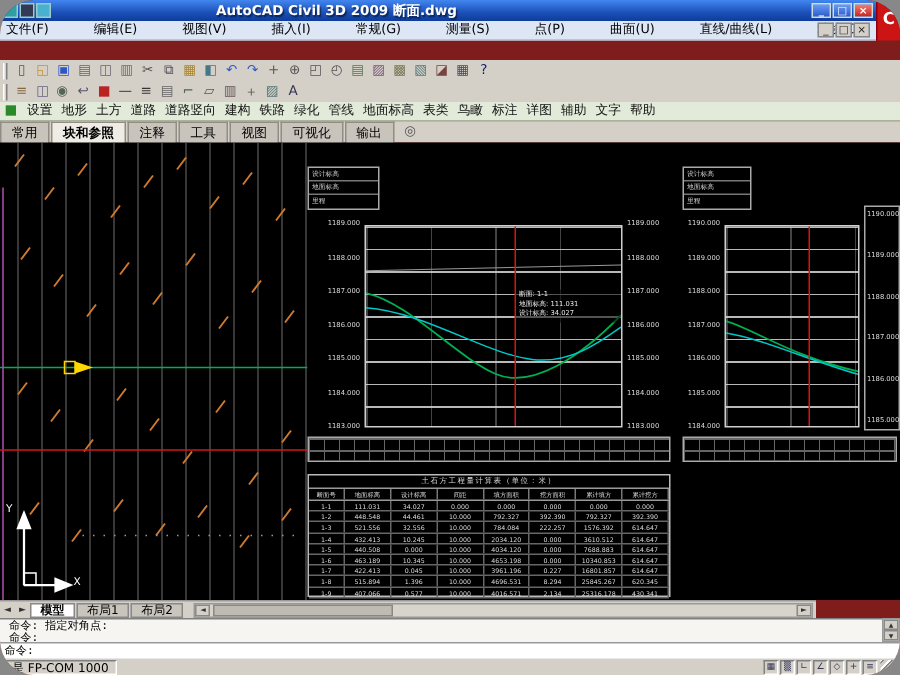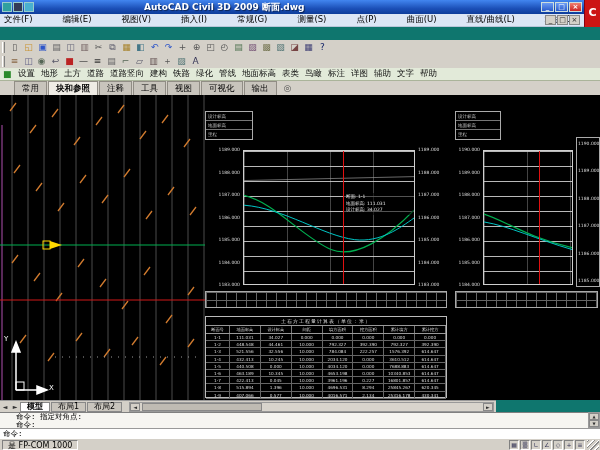--- a/index.html
+++ b/index.html
@@ -1,17 +1,17 @@
 <!DOCTYPE html>
 <html><head>
 <meta charset="utf-8">
 <style>
   * { margin:0; padding:0; box-sizing:border-box; }
   body { font-family:"DejaVu Sans",sans-serif; background:#888; }
-  .screen { position:relative; width:600px; height:450px; background:#0f766e; overflow:hidden; font-family:"DejaVu Sans",sans-serif; }
+  .screen { position:relative; width:600px; height:450px; background:#7f1d1d; overflow:hidden; font-family:"DejaVu Sans",sans-serif;border-radius:23px; }
 
   
   .titlebar { position:absolute; left:0; top:0; width:600px; height:14px;
     background:linear-gradient(180deg,#4286f0 0%,#1c50b8 60%,#0d3c9b 100%);
     color:#fff; display:flex; align-items:center; font-size:9px; font-weight:bold; }
   .tb-icons { display:flex; gap:1px; margin-left:2px; }
   .tb-icons span { width:10px; height:10px; border:1px solid #9cc; display:inline-block; }
   .tb-ic1 { background:#2fa0a0; } .tb-ic2 { background:#333a55; } .tb-ic3 { background:#49b0d0; }
   .win-title { margin-left:110px; white-space:nowrap; text-shadow:1px 1px 1px #0008; }
   .winbtns { position:absolute; right:18px; top:2px; display:flex; gap:1px; }
@@ -45,21 +45,21 @@
     line-height:9px; text-align:center; color:#333; }
 
   
   .greenbar { position:absolute; left:0; top:68px; width:600px; height:13px; background:#e2ead9;
     display:flex; align-items:center; font-size:8.5px; color:#111; border-bottom:1px solid #aab49a; }
   .gicon { width:9px; height:9px; margin:0 3px; color:#2a8a2a; font-size:9px; line-height:9px; }
   .gitem { padding:0 3px; white-space:nowrap; }
 
   
   .tabrow { position:absolute; left:0; top:81px; width:600px; height:14px; background:#d4d0c8;
-    display:flex; align-items:flex-start; font-size:8.5px; padding-left:14px; }
+    display:flex; align-items:flex-start; font-size:8.5px; padding-left:0; }
   .rtab { padding:1px 7px; margin-right:1px; background:#c8c4bc; border:1px solid #918d85; border-bottom:none; }
   .rtab.active { background:#efece5; font-weight:bold; }
   .tab-ovf { margin-left:6px; font-size:9px; color:#555; align-self:center; }
 
   
   .canvas { position:absolute; left:0; top:95px; width:600px; height:305px; background:#000; overflow:hidden; }
   .canvas .abs { position:absolute; }
   .ucs-label { position:absolute; color:#fff; font-size:7px; }
 
   .phead { border:1px solid #aaa; background:#000; }
@@ -89,36 +89,36 @@
 
   
   .dtable { background:#000; border:1px solid #bbb; color:#ddd; }
   .dt-title { height:9px; line-height:9px; text-align:center; font-size:5px; border-bottom:1px solid #999; letter-spacing:1px; }
   .dt-head { display:grid; grid-template-columns:24px repeat(7,1fr); height:8px; border-bottom:1px solid #999; }
   .dt-head span { font-size:4.2px; line-height:8px; text-align:center; border-right:1px solid #777; overflow:hidden; white-space:nowrap; }
   .dt-row { display:grid; grid-template-columns:24px repeat(7,1fr); height:7.2px; border-bottom:1px solid #666; }
   .dt-row span { font-size:4.2px; line-height:7px; text-align:center; border-right:1px solid #666; overflow:hidden; white-space:nowrap; }
 
   
-  .layoutrow { position:absolute; left:0; top:400px; width:496px; height:12px; background:#d4d0c8;
+  .layoutrow { position:absolute; left:0; top:400px; width:544px; height:12px; background:#d4d0c8;
     display:flex; align-items:center; font-size:8px; border-top:1px solid #999; }
   .lt-nav { width:10px; text-align:center; font-size:6px; color:#333; }
   .ltab { height:10px; display:flex; align-items:center; padding:0 6px; background:#c9c5bd;
     border:1px solid #888; margin-right:1px; }
   .ltab.active { background:#ffffff; font-weight:bold; }
   .hscroll { flex:1; height:10px; margin:0 2px 0 6px; background:#d8d4cc; border:1px solid #999;
     display:flex; align-items:center; }
   .hs-btn { width:10px; height:8px; background:#d4d0c8; border:1px solid #888; font-size:5px;
     line-height:7px; text-align:center; color:#333; }
   .hs-thumb { width:120px; height:8px; background:#bfbbb3; border:1px solid #888; margin-left:2px; }
 
   
   .cmdhist { position:absolute; left:0; top:412px; width:588px; height:16px; background:#f6f5f1;
     border-top:1px solid #808080; font-family:"DejaVu Sans Mono",monospace; font-size:7.5px;
-    line-height:8px; color:#000; padding-left:16px; overflow:hidden; }
+    line-height:8px; color:#000; padding-left:6px; overflow:hidden; }
   .cmdscroll { position:absolute; right:0; top:412px; width:12px; height:16px; background:#d8d4cc; border:1px solid #999;
     display:flex; flex-direction:column; justify-content:space-between; }
   .cs-btn { height:7px; background:#d4d0c8; border:1px solid #888; font-size:4px; line-height:6px; text-align:center; color:#333; }
   .cmdinput { position:absolute; left:0; top:428px; width:600px; height:10px; background:#fff;
     border-top:1px solid #999; font-family:"DejaVu Sans Mono",monospace; font-size:7.5px; line-height:9px;
     color:#000; padding-left:3px; }
 
   
   .statusbar { position:absolute; left:0; top:438px; width:600px; height:12px; background:#d4d0c8;
     border-top:1px solid #fff; display:flex; align-items:center; font-size:8px; color:#000; }

